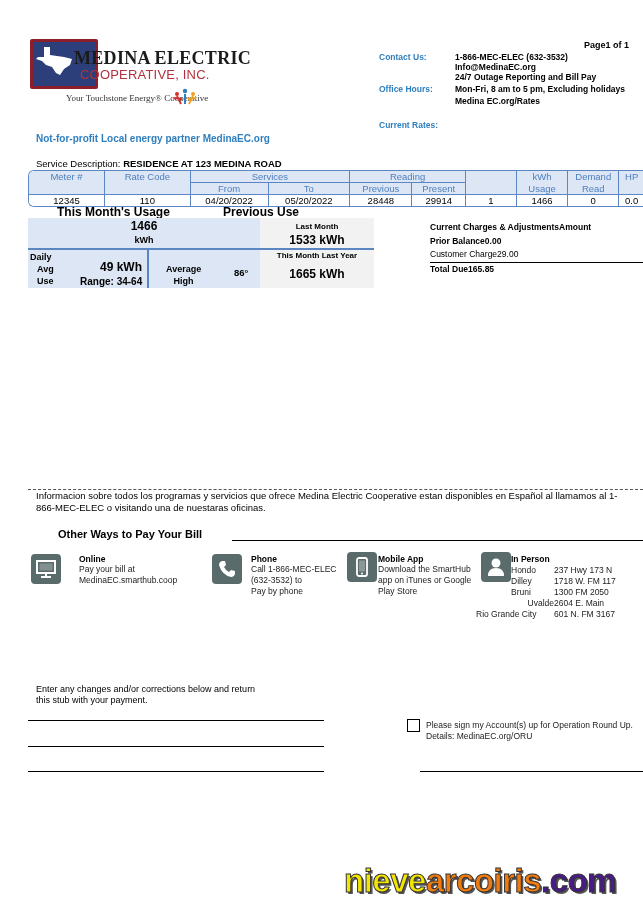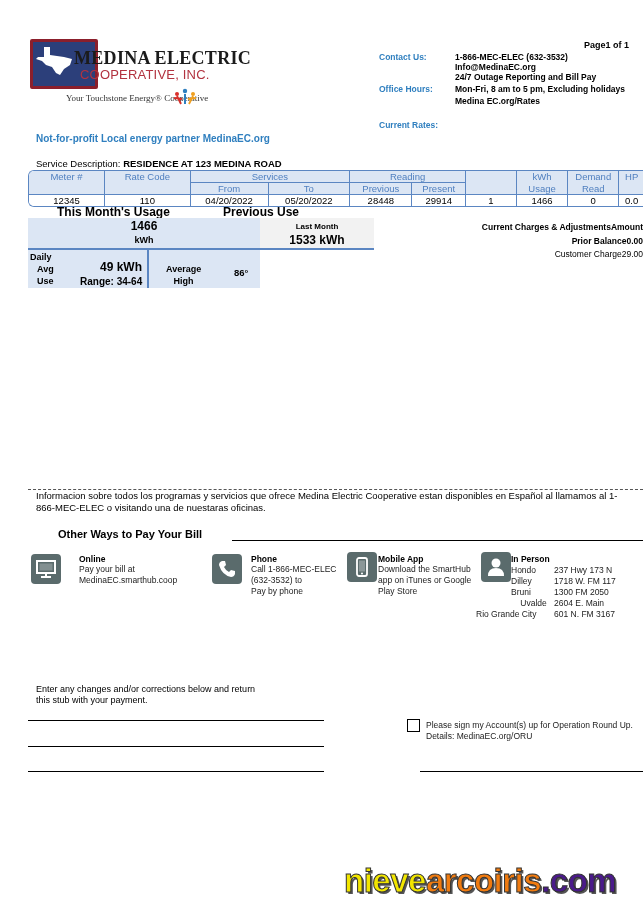--- a/index.html
+++ b/index.html
@@ -26,21 +26,21 @@
   .meter th.last,.meter td.last{border-right:none;}
   
   .usage-h{top:205px;font-size:12px;font-weight:bold;}
   .usage-grid{left:28px;top:218px;width:346px;height:70px;}
   .u-total{left:0;top:0;width:232px;height:30px;background:#dce6f4;text-align:center;font-weight:bold;}
   .u-prev1{left:232px;top:0;width:114px;height:30px;background:#f2f2f2;text-align:center;font-weight:bold;border-bottom:2px solid #5b86c2;}
   .u-daily{left:0;top:30px;width:232px;height:40px;background:#dce6f4;border-top:2px solid #5b86c2;box-sizing:border-box;}
   .u-prev2{left:232px;top:32px;width:114px;height:38px;background:#f2f2f2;text-align:center;font-weight:bold;}
   
   .charges{left:398px;top:221px;width:245px;font-size:8.5px;}
-  .ch-row{display:flex;justify-content:flex-end;height:13.5px;line-height:13.5px;}
+  .ch-row{display:flex;justify-content:flex-start;height:13.5px;line-height:13.5px;margin-left:32px;}
   .ch-row.b{font-weight:bold;}
   .ch-row.total{border-top:1.5px solid #000;font-weight:bold;}
   
   .dash{left:28px;top:489px;width:615px;border-top:1.5px dashed #555;}
   .spanish{left:36px;top:490px;font-size:9.5px;line-height:11.5px;width:600px;}
   .ways-h{left:58px;top:528px;font-size:11px;font-weight:bold;}
   .ways-line{left:232px;top:540px;width:411px;border-top:1.5px solid #000;}
   .pay-icon{width:30px;height:30px;background:#5a6b6c;border-radius:4px;display:flex;align-items:center;justify-content:center;}
   .pay-title{font-size:8.5px;font-weight:bold;}
   .pay-text{font-size:8.5px;line-height:11px;color:#222;}
@@ -160,34 +160,42 @@
     </div>
     <div class="abs" style="left:72px;top:10px;font-size:12px;font-weight:bold;">49 kWh</div>
     <div class="abs" style="left:52px;top:26px;font-size:10px;font-weight:bold;">Range: 34-64</div>
     <div class="abs" style="left:119px;top:-2px;width:2px;height:40px;background:#5b86c2;"></div>
     <div class="abs" style="left:138px;top:13px;font-size:9px;font-weight:bold;text-align:center;line-height:12px;">
       <div>Average</div>
       <div>High</div>
     </div>
     <div class="abs" style="left:206px;top:17px;font-size:9.5px;font-weight:bold;">86°</div>
   </div>
+  <div class="abs u-prev2">
+    <div style="font-size:8px;line-height:11px;padding-top:0;">This Month Last Year</div>
+    <div style="font-size:12px;line-height:14px;padding-top:6px;">1665 kWh</div>
+  </div>
 </div>
 
 <div class="abs charges">
   <div class="ch-row b">
     <span>Current Charges &amp; Adjustments</span>
     <span>Amount</span>
   </div>
   <div class="ch-row b">
     <span>Prior Balance</span>
     <span>0.00</span>
   </div>
   <div class="ch-row">
     <span>Customer Charge</span>
     <span>29.00</span>
+  </div>
+  <div class="ch-row total">
+    <span>Total Due</span>
+    <span>165.85</span>
   </div>
 </div>
 
 <div class="abs dash"></div>
 <div class="abs spanish">Informacion sobre todos los programas y servicios que ofrece Medina Electric Cooperative estan disponibles en Español al llamamos al 1-866-MEC-ELEC o visitando una de nuestaras oficinas.</div>
 
 <div class="abs ways-h">Other Ways to Pay Your Bill</div>
 <div class="abs ways-line"></div>
 
 <div class="abs pay-icon" style="left:31px;top:554px;">
@@ -243,21 +251,21 @@
     </div>
   <div class="loc" style="display:flex;">
       <span style="width:84px;text-align:right;"><span style="display:inline-block;width:43px;text-align:left;">Dilley</span></span>
       <span>1718 W. FM 117</span>
     </div>
   <div class="loc" style="display:flex;">
       <span style="width:84px;text-align:right;"><span style="display:inline-block;width:43px;text-align:left;">Bruni</span></span>
       <span>1300 FM 2050</span>
     </div>
   <div class="loc" style="display:flex;">
-      <span style="width:84px;text-align:right;"><span style="display:inline-block;width:41px;text-align:center;">Uvalde</span></span>
+      <span style="width:84px;text-align:right;"><span style="display:inline-block;width:41px;text-align:right;">Uvalde</span></span>
       <span>2604 E. Main</span>
     </div>
   <div class="loc" style="display:flex;">
       <span style="width:84px;text-align:left;padding-left:6px;box-sizing:border-box;">Rio Grande City</span>
       <span>601 N. FM 3167</span>
     </div>
 </div>
 
 <div class="abs stub-text">
   <div>Enter any changes and/or corrections below and return</div>

